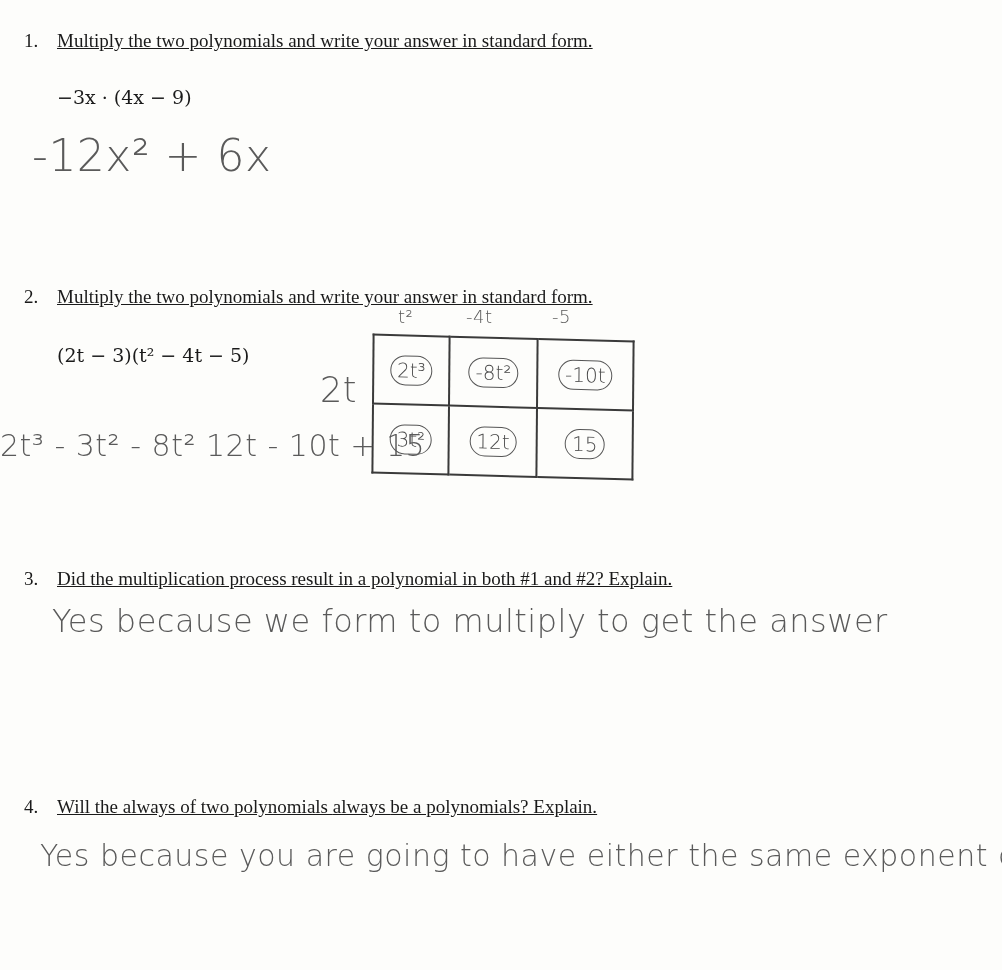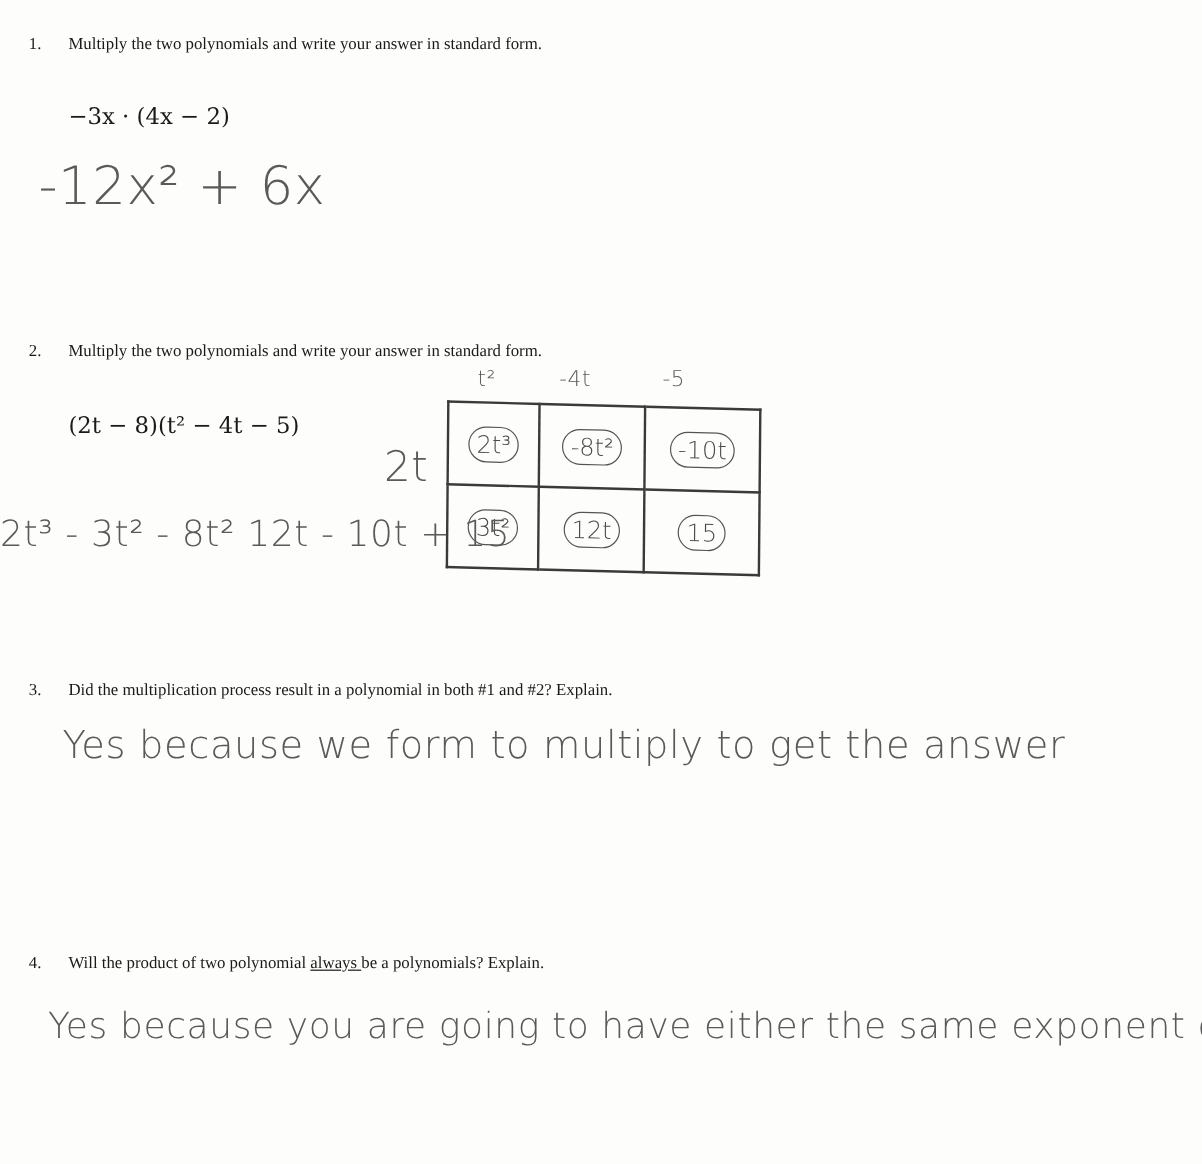--- a/index.html
+++ b/index.html
@@ -1,39 +1,39 @@
 <!DOCTYPE html>
 <html><head>
 <meta charset="utf-8">
 <style>
   html, body { margin:0; padding:0; }
   body { width:1002px; height:970px; background:#fdfdfb; position:relative; overflow:hidden; font-family:"Liberation Serif", serif; color:#1a1a1a; }
-  .q { position:absolute; font-size:14px; white-space:nowrap; }
+  .q { position:absolute; font-size:19px; white-space:nowrap;text-decoration:underline; }
   .q .num { display:inline-block; width:33px; }
   .expr { position:absolute; font-size:19px; font-family:"DejaVu Serif", serif; font-style:normal; white-space:nowrap; }
   .hw { position:absolute; font-family:"DejaVu Sans", sans-serif; color:#5a5a5a; white-space:nowrap; font-weight:300; letter-spacing:0.5px; }
   .u { text-decoration:underline; }
   .grid { position:absolute; left:372px; top:337px; width:262px; height:140px; transform:skewY(1deg) rotate(0.5deg); }
   .grid table { border-collapse:collapse; width:100%; height:100%; }
   .grid td { border:2px solid #3a3a3a; text-align:center; font-family:"DejaVu Sans", sans-serif; color:#4a4a4a; font-size:20px; font-weight:300; }
   .cellv { border:1.5px solid #555; border-radius:18px; padding:2px 6px; }
 </style>
 </head>
 <body>
 
 <div class="q" style="left:24px; top:30px;">
   <span class="num">1.</span><span>Multiply the two polynomials and write your answer in standard form.</span>
 </div>
-<div class="expr" style="left:57px; top:86px;">−3x · (4x − 2)</div>
+<div class="expr" style="left:57px; top:86px;">−3x · (4x − 9)</div>
 <div class="hw" style="left:32px; top:130px; font-size:44px;">-12x² + 6x</div>
 
 <div class="q" style="left:24px; top:286px;">
   <span class="num">2.</span><span>Multiply the two polynomials and write your answer in standard form.</span>
 </div>
-<div class="expr" style="left:57px; top:344px;">(2t − 8)(t² − 4t − 5)</div>
+<div class="expr" style="left:57px; top:344px;">(2t − 3)(t² − 4t − 5)</div>
 
 <div class="hw" style="left:398px; top:306px; font-size:18px;">t²</div>
 <div class="hw" style="left:466px; top:306px; font-size:18px;">-4t</div>
 <div class="hw" style="left:552px; top:306px; font-size:18px;">-5</div>
 <div class="hw" style="left:320px; top:370px; font-size:35px;">2t</div>
 
 <div class="grid">
   <table>
     <tbody>
         <tr>
@@ -51,15 +51,15 @@
 </div>
 
 <div class="hw" style="left:0px; top:428px; font-size:30px;">2t³ - 3t² - 8t² 12t - 10t + 15</div>
 
 <div class="q" style="left:24px; top:568px;">
   <span class="num">3.</span><span>Did the multiplication process result in a polynomial in both #1 and #2? Explain.</span>
 </div>
 <div class="hw" style="left:52px; top:602px; font-size:32px;">Yes because we form to multiply to get the answer</div>
 
 <div class="q" style="left:24px; top:796px;">
-  <span class="num">4.</span><span>Will the product of two polynomial </span><span class="u">always </span><span>be a polynomials? Explain.</span>
+  <span class="num">4.</span><span>Will the always of two polynomials </span><span class="u">always </span><span>be a polynomials? Explain.</span>
 </div>
 <div class="hw" style="left:40px; top:838px; font-size:30px;">Yes because you are going to have either the same exponent or higher</div>
 
 </body></html>

